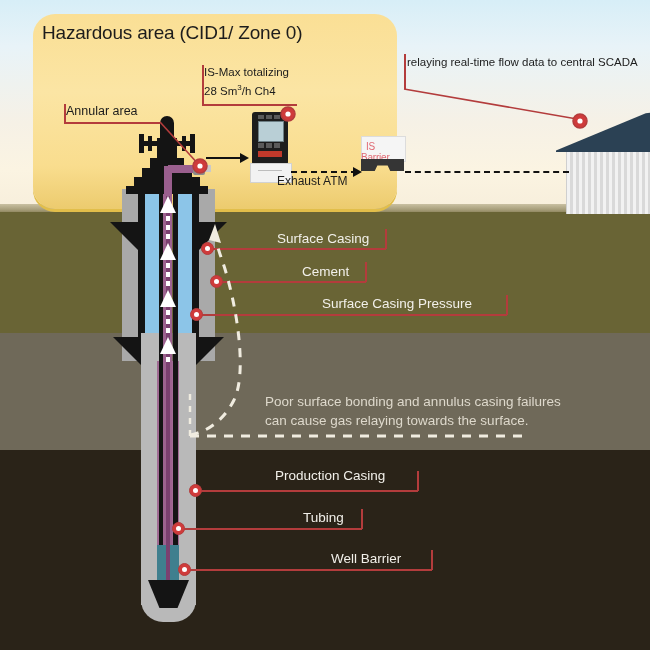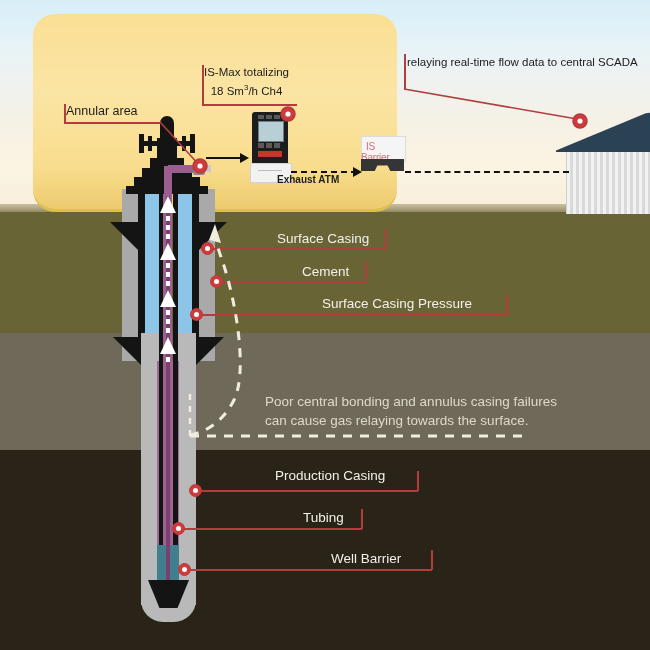--- a/index.html
+++ b/index.html
@@ -239,28 +239,27 @@
 
   
   .gas-text {
     position: absolute; left: 265px; top: 392px;
     font-size: 13.5px; color: #ded9cc; line-height: 19px;
     white-space: nowrap;
   }
 
   .exhaust-label {
     position: absolute; left: 277px; top: 174px;
-    font-size: 10px; color: #1c1c1c; font-weight: bold;
+    font-size: 12px; color: #1c1c1c; font-weight: normal;
   }
 
   .ismax-label {
     position: absolute; left: 204px; top: 65px;
     font-size: 11.5px; color: #1c1c1c; line-height: 15px;
     white-space: nowrap;
-    text-align: center;
   }
   .annular-label {
     position: absolute; left: 66px; top: 104px;
     font-size: 12.5px; color: #1c1c1c; white-space: nowrap;
   }
   .telemetry-label {
     position: absolute; left: 407px; top: 54px;
     font-size: 11.5px; color: #1c1c1c; line-height: 16px;
     white-space: nowrap;
   }
@@ -278,20 +277,21 @@
   <div class="sky"></div>
   <div class="horizon-strip"></div>
   <div class="layer-topsoil"></div>
   <div class="layer-mid"></div>
   <div class="layer-deep"></div>
 
   <div class="shed-wall"></div>
   <div class="shed-roof2"></div>
 
   <div class="hazard-panel"></div>
+  <div class="hazard-title">Hazardous area (CID1/ Zone 0)</div>
 
   <div class="w sc-left"></div>
   <div class="w sc-right"></div>
   <div class="w scw-left"></div>
   <div class="w scw-right"></div>
   <div class="w annulus-l"></div>
   <div class="w annulus-r"></div>
   <div class="w shoe-l"></div>
   <div class="w shoe-r"></div>
   <div class="w shoe-l2"></div>
@@ -363,21 +363,21 @@
   <div class="exhaust-label">Exhaust ATM</div>
 
   <div class="lead lead-v" style="left:64px; top:104px; height:19px;"></div>
   <div class="lead lead-h" style="left:64px; top:122px; width:96px;"></div>
   <div class="annular-label">Annular area</div>
 
   <div class="lead lead-v" style="left:202px; top:65px; height:40px;"></div>
   <div class="lead lead-h" style="left:202px; top:104px; width:95px;"></div>
   <div class="ismax-label">
     <div>IS-Max totalizing</div>
-    <div><span>18 Sm</span><sup style="font-size:8px">3</sup><span>/h Ch4</span></div>
+    <div><span>28 Sm</span><sup style="font-size:8px">3</sup><span>/h Ch4</span></div>
   </div>
 
   <div class="lead lead-v" style="left:404px; top:54px; height:35px;"></div>
   <div class="telemetry-label">
     <div>relaying real-time flow data to central SCADA</div>
   </div>
 
   <div class="lead lead-h" style="left:207px; top:248px; width:179px;"></div>
   <div class="lead lead-v" style="left:385px; top:229px; height:20px;"></div>
   <div class="callout-text light" style="left:277px; top:231px;">Surface Casing</div>
@@ -425,17 +425,17 @@
     <circle cx="580" cy="121" r="2.6" fill="#ffffff"></circle>
 
     <circle cx="288" cy="114" r="7" fill="#cf3b3b" stroke="#b33c3c" stroke-width="1.5"></circle>
     <circle cx="288" cy="114" r="2.6" fill="#ffffff"></circle>
 
     <circle cx="200" cy="166" r="7" fill="#cf3b3b" stroke="#b33c3c" stroke-width="1.5"></circle>
     <circle cx="200" cy="166" r="2.6" fill="#ffffff"></circle>
   </svg>
 
   <div class="gas-text">
-    <div>Poor central bonding and annulus casing failures</div>
+    <div>Poor surface bonding and annulus casing failures</div>
     <div>can cause gas relaying towards the surface.</div>
   </div>
 
 </div>
 
 </body></html>

